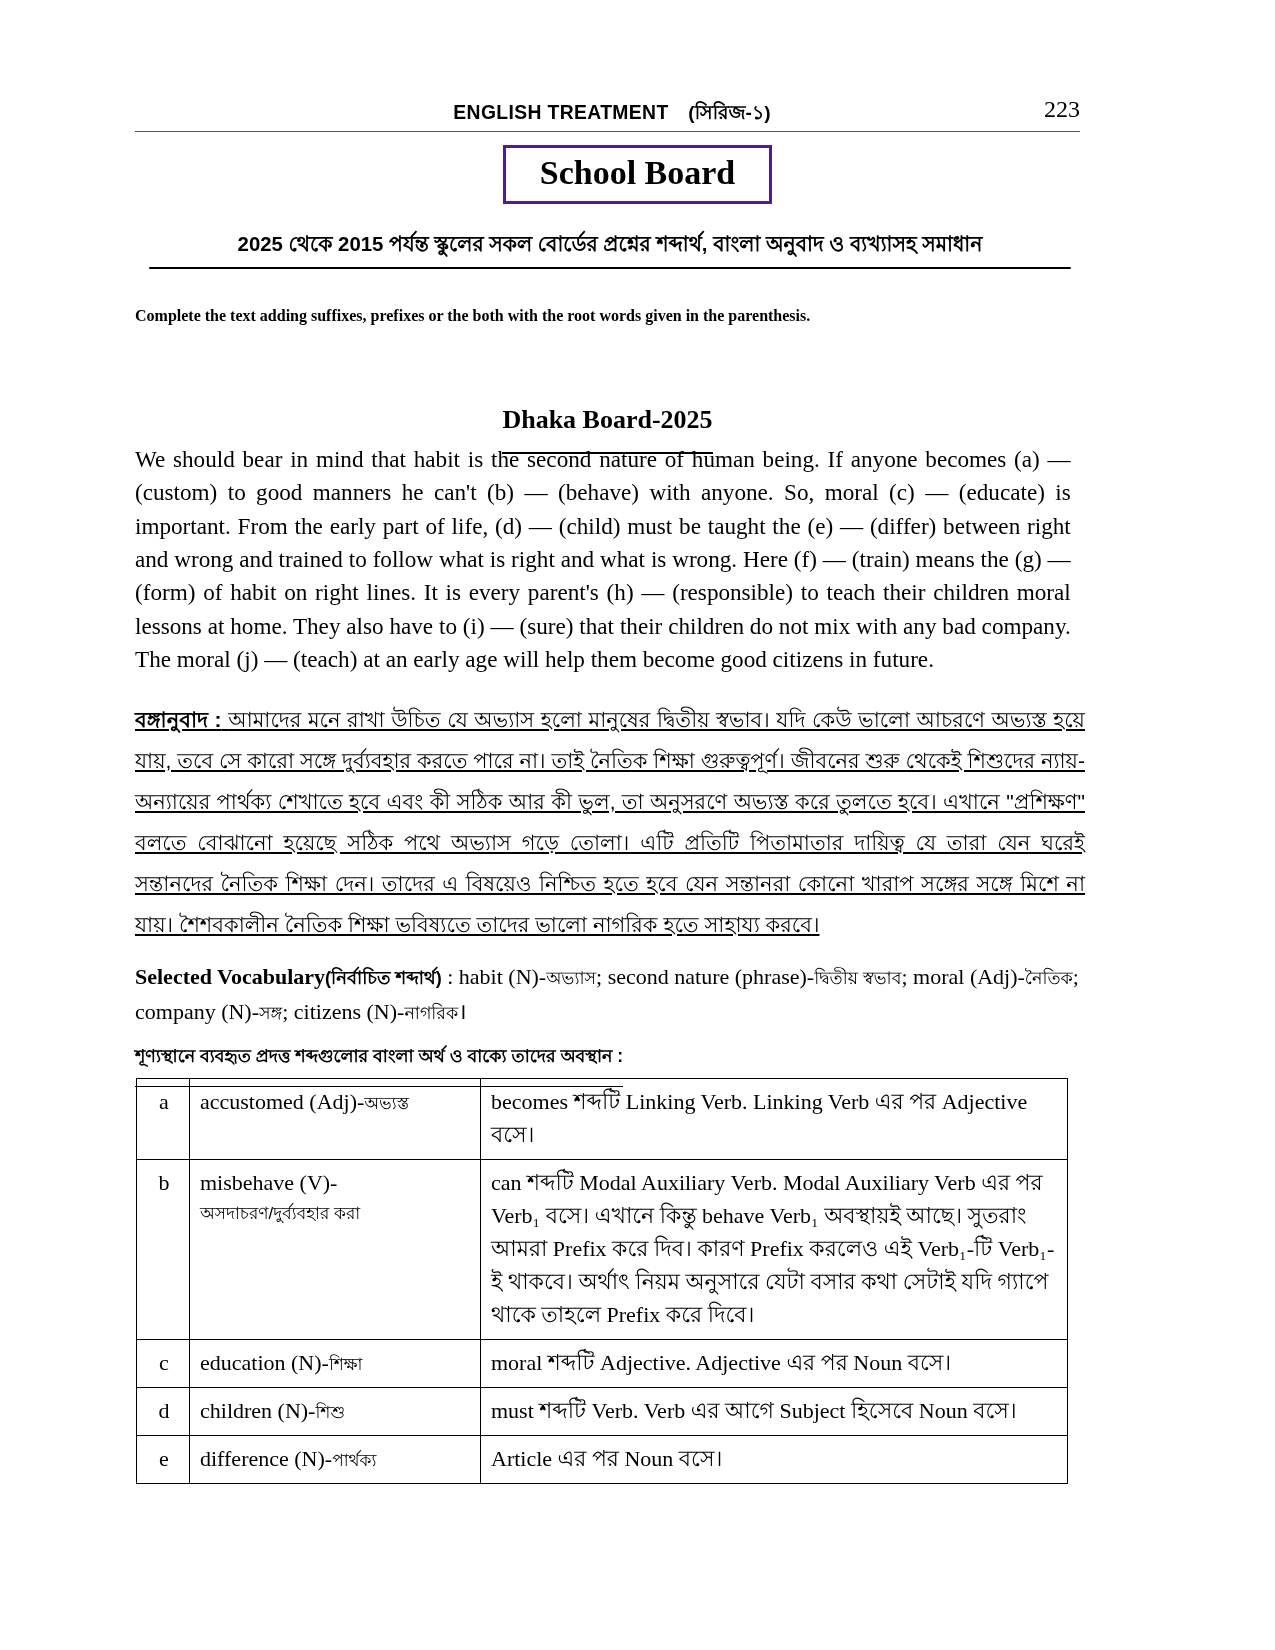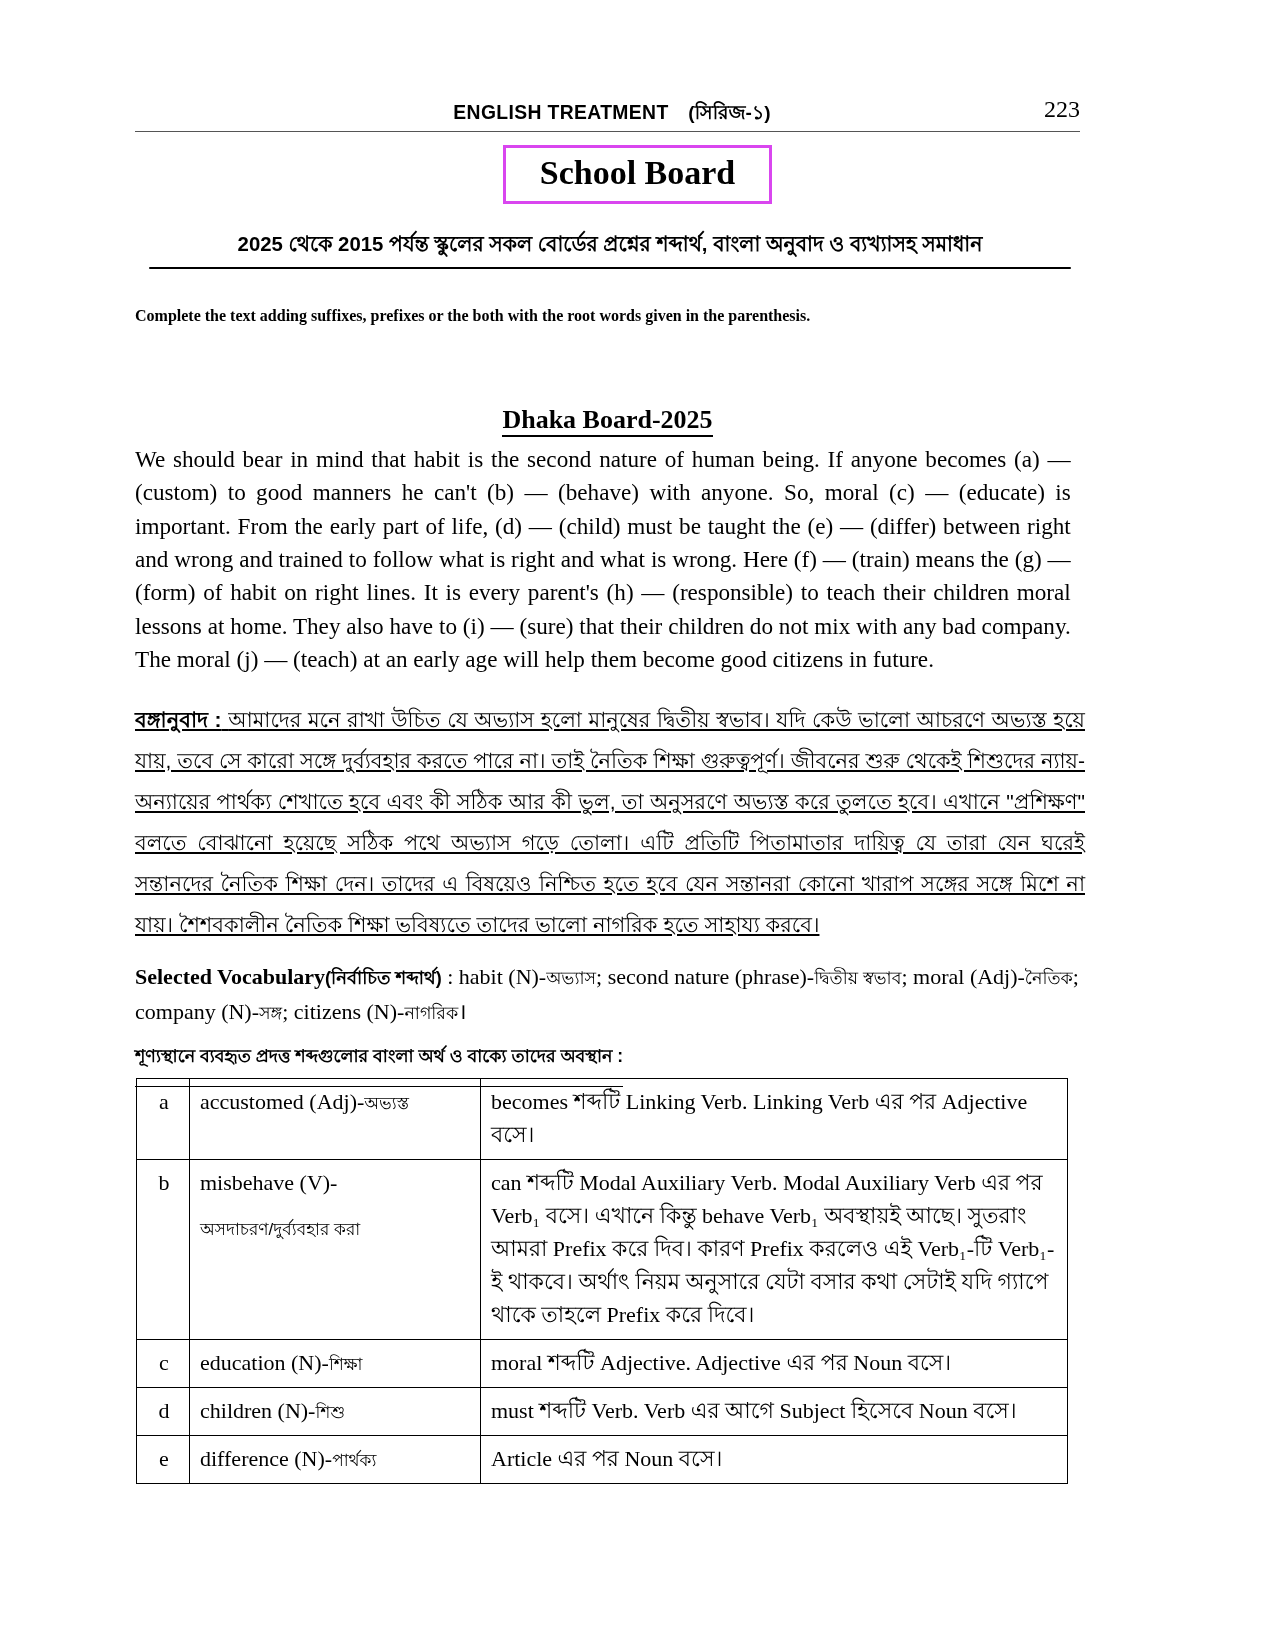--- a/index.html
+++ b/index.html
@@ -68,21 +68,21 @@
   
   .title-box-wrap {
     position: absolute;
     left: 0;
     top: 145px;
     width: 1275px;
     display: flex;
     justify-content: center;
   }
   .title-box {
-    border: 3px solid #d946ef;
+    border: 3px solid #4c1d95;
     padding: 7px 34px 10px 34px;
     font-size: 34px;
     font-weight: bold;
     font-family: "Liberation Serif", serif;
     line-height: 1.05;
   }
 
   
   .subtitle {
     position: absolute;
@@ -118,21 +118,21 @@
     position: absolute;
     left: 135px;
     top: 405px;
     width: 945px;
     text-align: center;
   }
   .board-heading span {
     font-size: 26px;
     font-weight: bold;
     border-bottom: 2.5px solid #000;
-    padding-bottom: 1px;
+    padding-bottom: 18px;
     font-family: "Liberation Serif", serif;
   }
 
   
   .passage {
     position: absolute;
     left: 135px;
     top: 443px;
     width: 950px;
     font-size: 23.5px;
@@ -217,21 +217,21 @@
   .col-expl  { width: auto; border-radius: 30px; }
   .bn {
     font-family: "Liberation Sans", "DejaVu Sans", sans-serif;
     font-size: 17px;
   }
   .bn-block {
     display: block;
     font-family: "Liberation Sans", "DejaVu Sans", sans-serif;
     font-size: 17px;
     line-height: 1.5;
-    margin-top: 18px;
+    margin-top: 2px;
   }
 </style>
 </head>
 <body>
 
 <div class="page">
 
   <div class="header-row">
     <span class="header-title">ENGLISH TREATMENT</span>
     <span class="header-series">(সিরিজ-১)</span>

